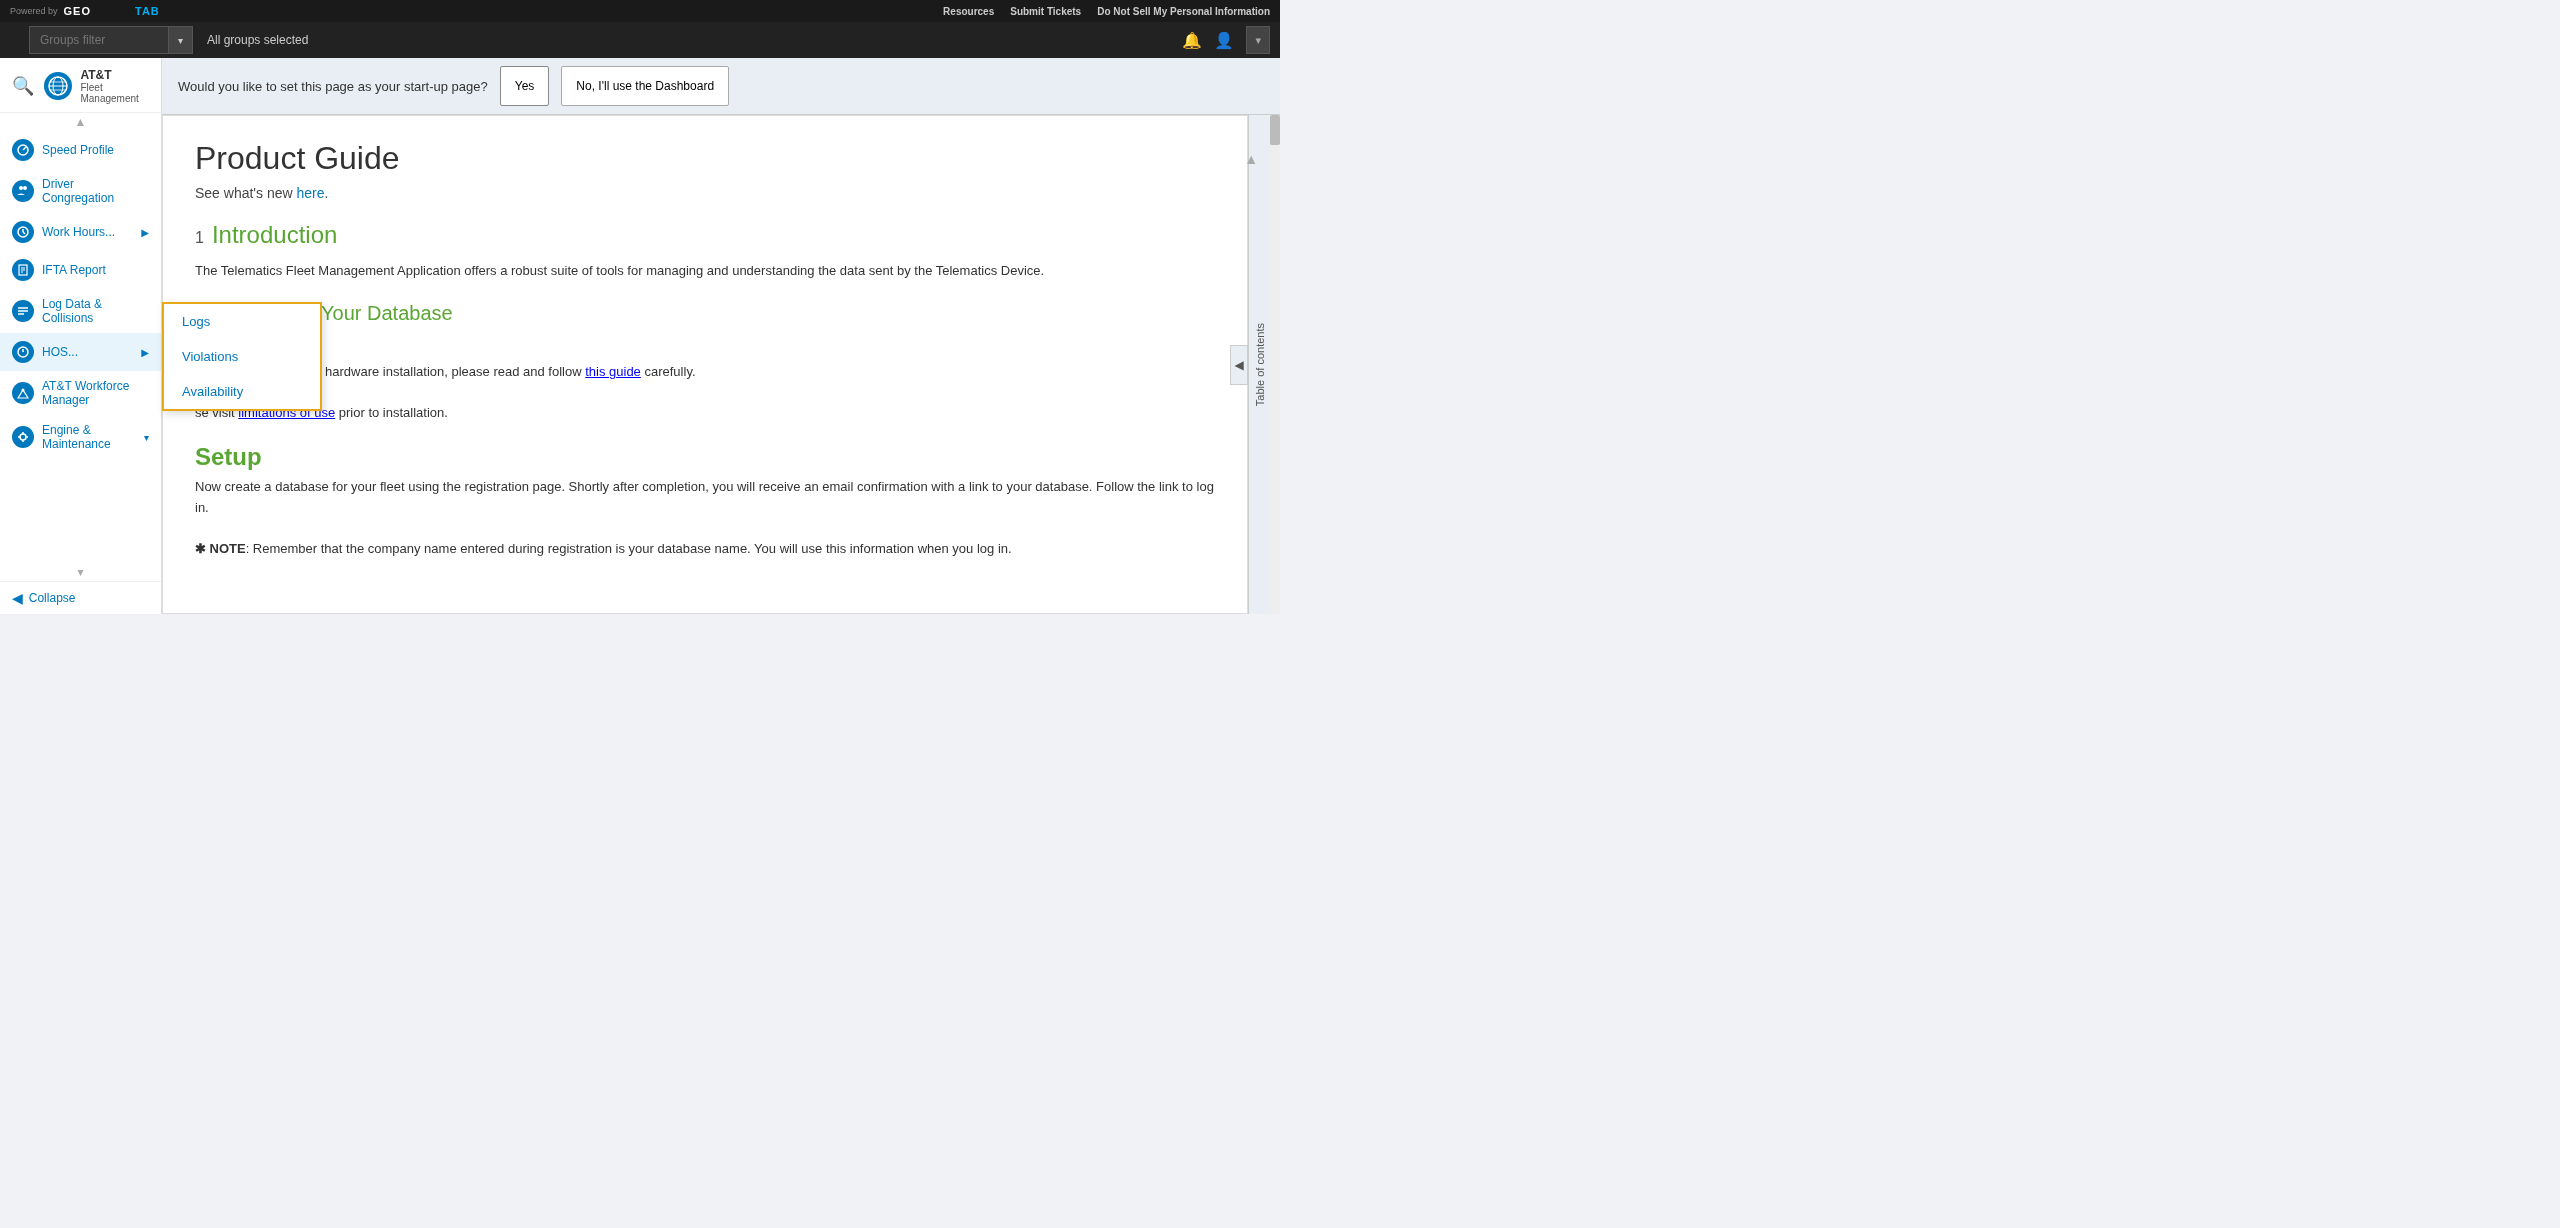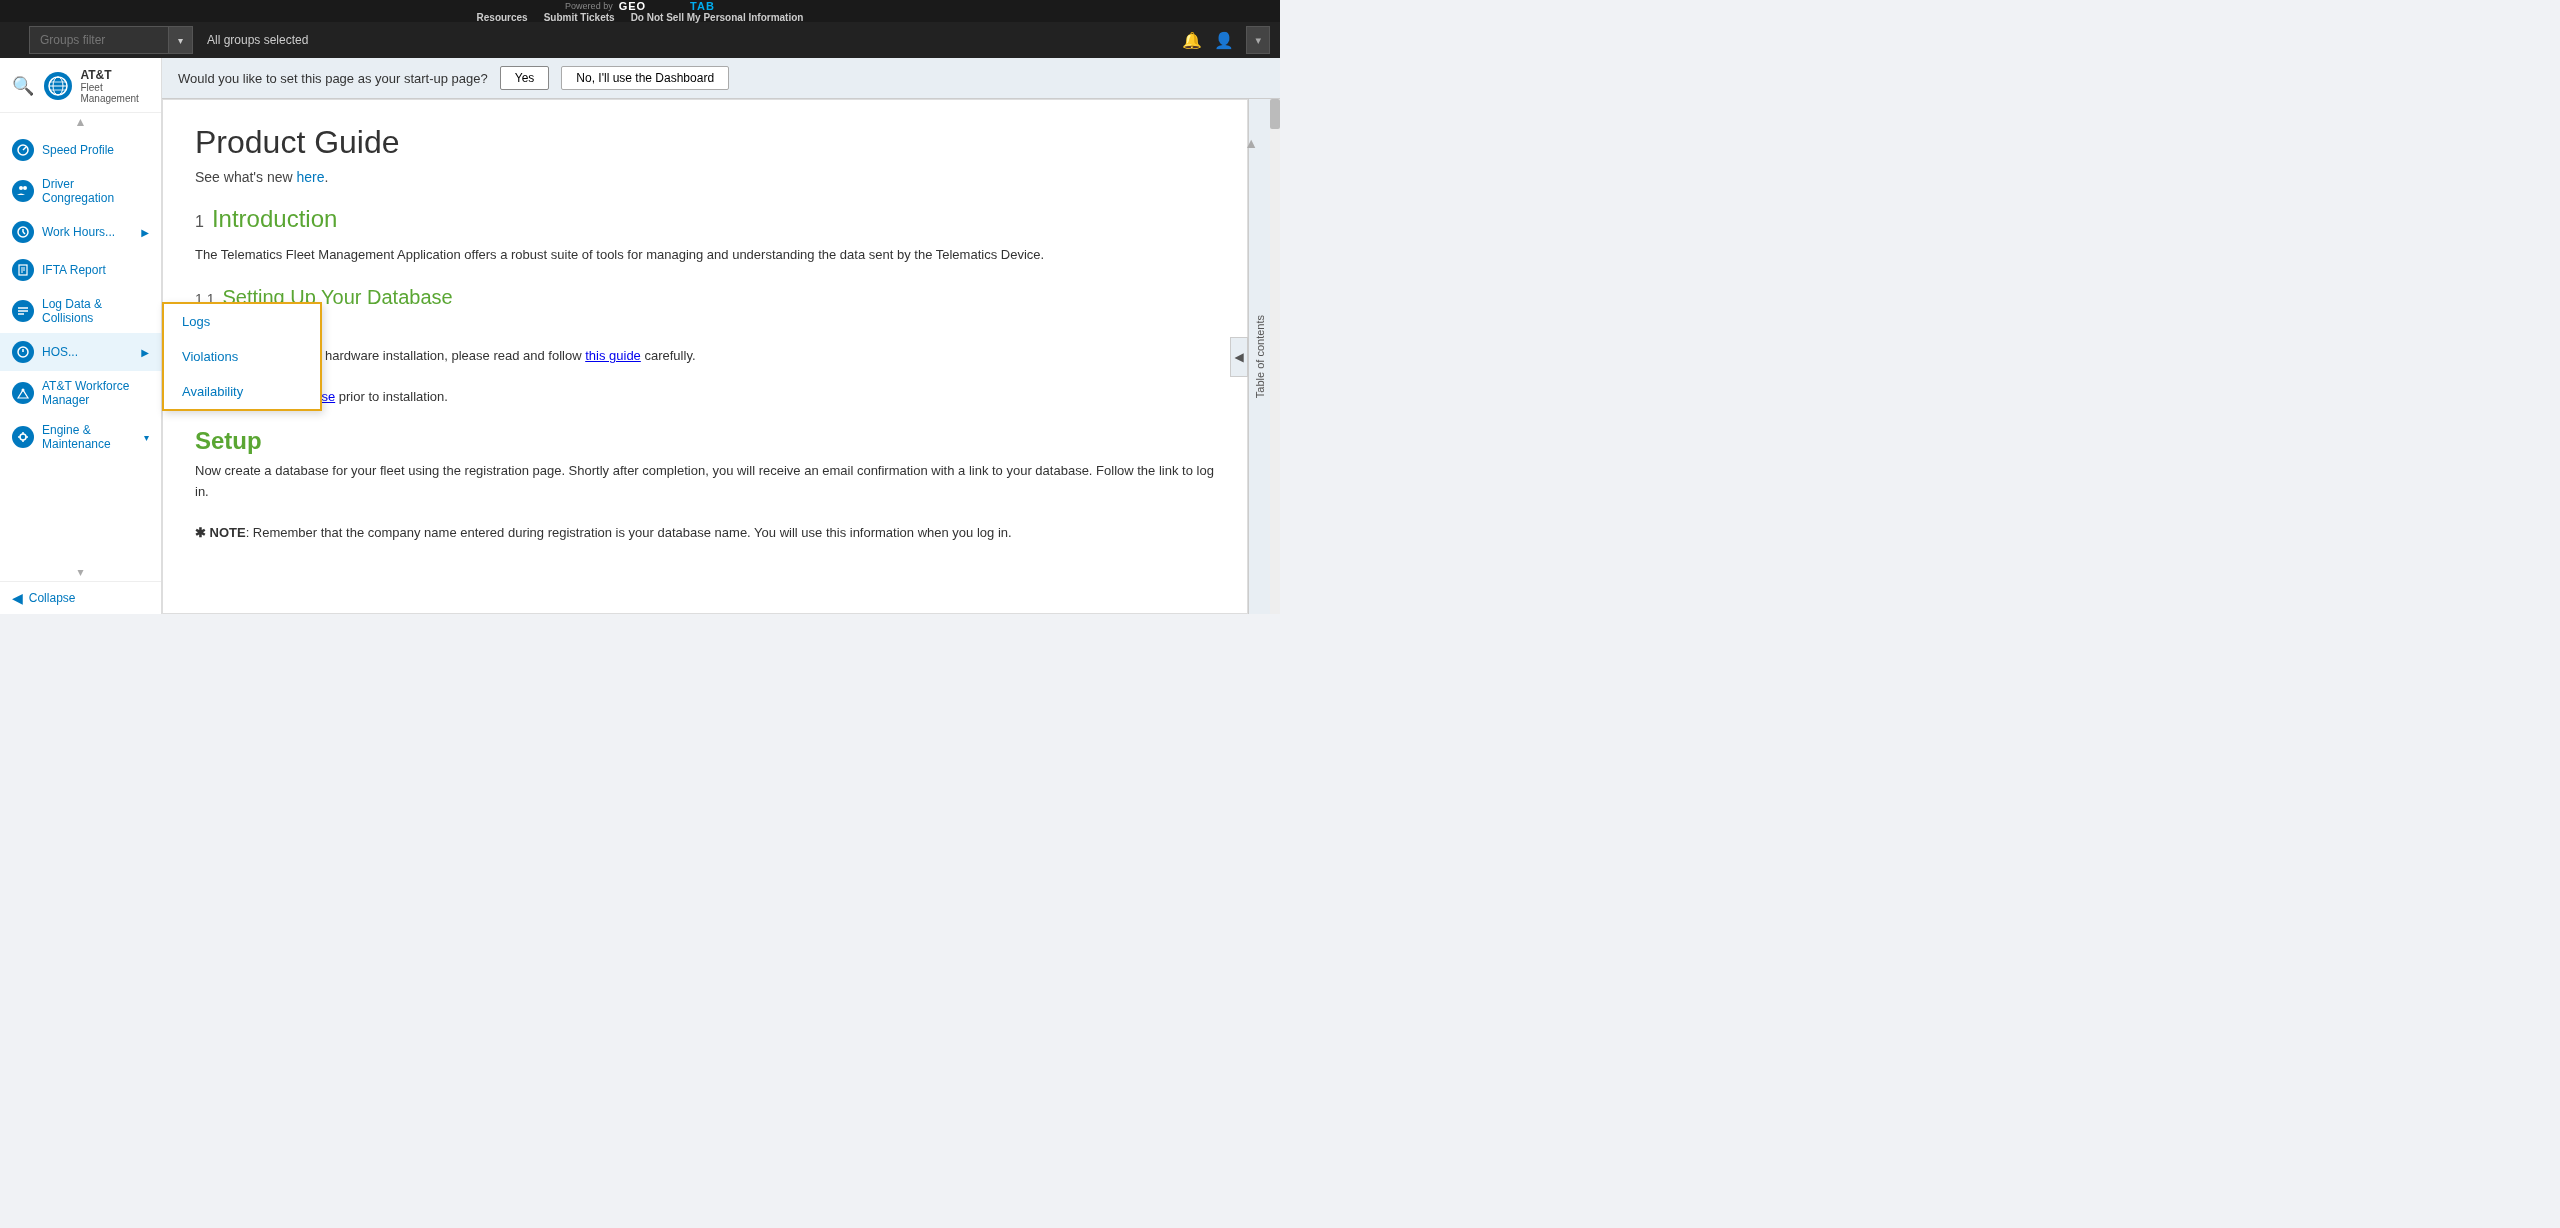--- a/index.html
+++ b/index.html
@@ -6,21 +6,20 @@
     body { font-family: 'Segoe UI', Arial, sans-serif; font-size: 14px; background: #f0f2f5; overflow: hidden; width: 1280px; height: 614px; }
 
     
     .top-bar {
       background: #1a1a1a;
       height: 22px;
       display: flex;
       align-items: center;
       justify-content: space-between;
       padding: 0 10px;
-      flex-direction: column;
     }
     .top-bar-left { display: flex; align-items: center; gap: 6px; }
     .powered-by { color: #888; font-size: 9px; }
     .geotab-logo { color: #fff; font-size: 11px; font-weight: bold; letter-spacing: 1px; }
     .geotab-logo span { color: #00adef; padding-left: 44px; }
     .top-bar-right { display: flex; align-items: center; gap: 16px; font-weight: bold; }
     .top-bar-right a { color: #ccc; font-size: 10px; text-decoration: none; }
 
     
     .header-bar {
@@ -152,21 +151,21 @@
       align-items: center;
       gap: 12px;
       font-size: 13px;
       color: #333;
       border-bottom: 1px solid #ccc;
       flex-shrink: 0;
     }
     .startup-btn {
       border: 1px solid #aaa;
       background: #fff;
-      padding: 4px 14px;
+      padding: 12px 14px;
       font-size: 12px;
       cursor: pointer;
       border-radius: 2px;
     }
     .startup-btn.yes { border-color: #888; }
 
     
     .product-guide-wrapper {
       flex: 1;
       display: flex;

